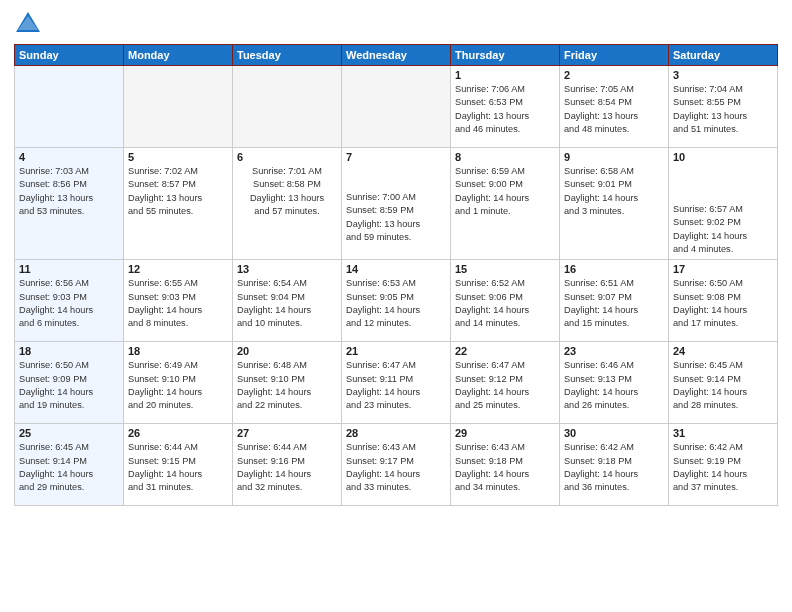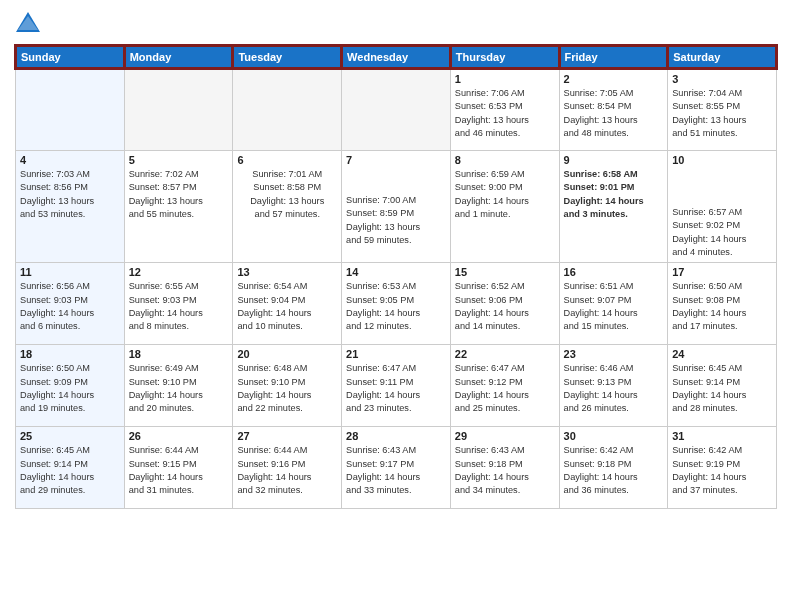--- a/index.html
+++ b/index.html
@@ -63,21 +63,21 @@
       border-collapse: collapse;
       table-layout: fixed;
     }
     .calendar th {
       background: #1a73c7;
       color: #fff;
       font-size: 11px;
       font-weight: bold;
       padding: 4px 4px;
       text-align: left;
-      border: 3px solid #7f1d1d;
+      border: 1px solid #7f1d1d;
     }
     .calendar td {
       vertical-align: top;
       border: 1px solid #ccc;
       padding: 3px 4px;
       height: 82px;
       background: #fff;
       font-size: 9.2px;
       color: #222;
     }
@@ -191,21 +191,21 @@
           </td>
           <td>
             <span class="day-num">8</span>
             <div class="day-info" style="white-space: pre-line;">Sunrise: 6:59 AM
 Sunset: 9:00 PM
 Daylight: 14 hours
 and 1 minute.</div>
           </td>
           <td>
             <span class="day-num">9</span>
-            <div class="day-info" style="white-space: pre-line; font-weight: bold;">Sunrise: 6:58 AM
+            <div class="day-info" style="white-space: pre-line;">Sunrise: 6:58 AM
 Sunset: 9:01 PM
 Daylight: 14 hours
 and 3 minutes.</div>
           </td>
           <td>
             <span class="day-num">10</span>
             <div class="day-info" style="white-space: pre-line; margin-top: 40px;">Sunrise: 6:57 AM
 Sunset: 9:02 PM
 Daylight: 14 hours
 and 4 minutes.</div>

